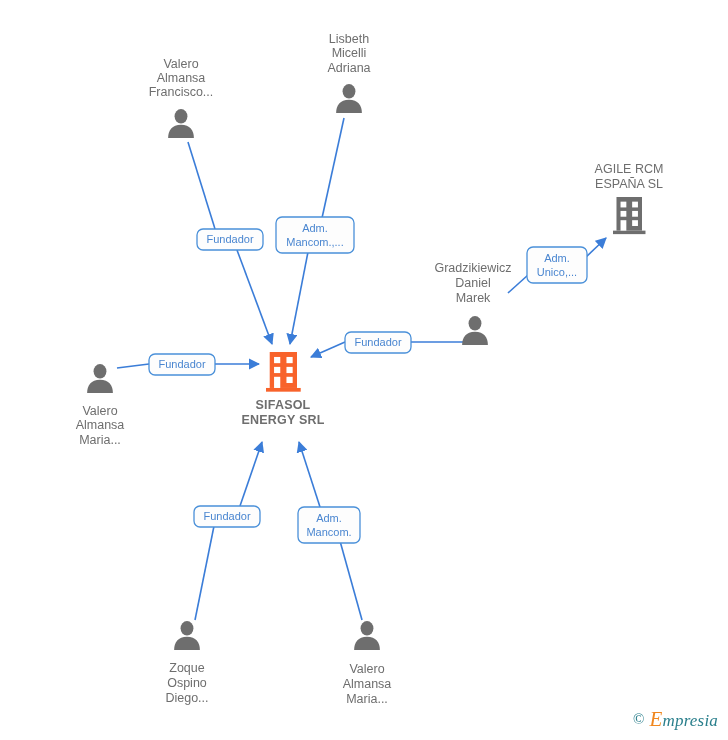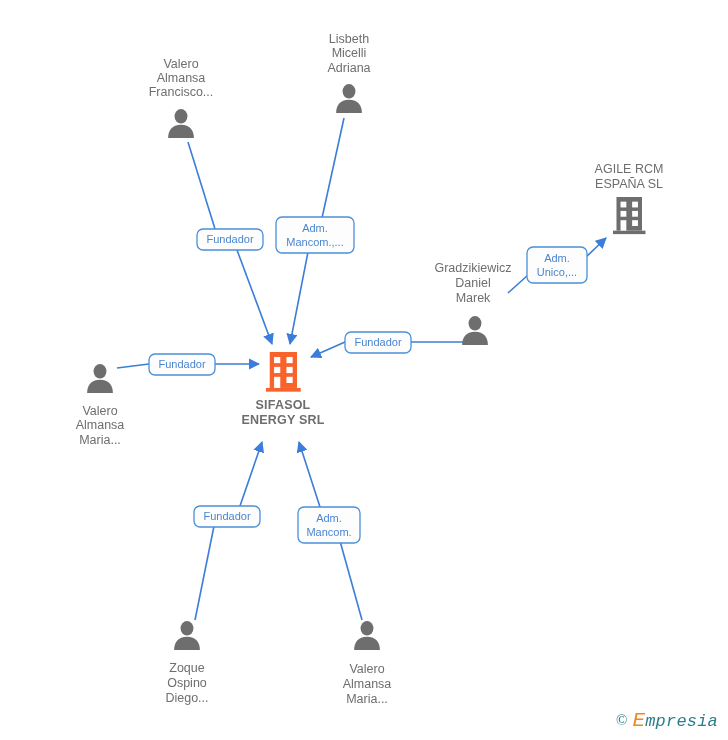--- a/index.html
+++ b/index.html
@@ -70,21 +70,21 @@
     align-items: center;
     gap: 5px;
     user-select: none;
   }
   #watermark .copy-mark {
     font-family: "Liberation Serif", serif;
     font-size: 15px;
     color: #2a7f8c;
   }
   #watermark .brand {
-    font-family: Liberation Mono, monospace;
+    font-family: Liberation Serif, serif;
     font-size: 17px;
     color: #2a7f8c;
     font-style: italic;
     letter-spacing: 0.2px;
   }
   #watermark .brand .brand-initial {
     color: #f0871f;
     font-size: 21px;
     font-style: italic;
     font-weight: normal;

